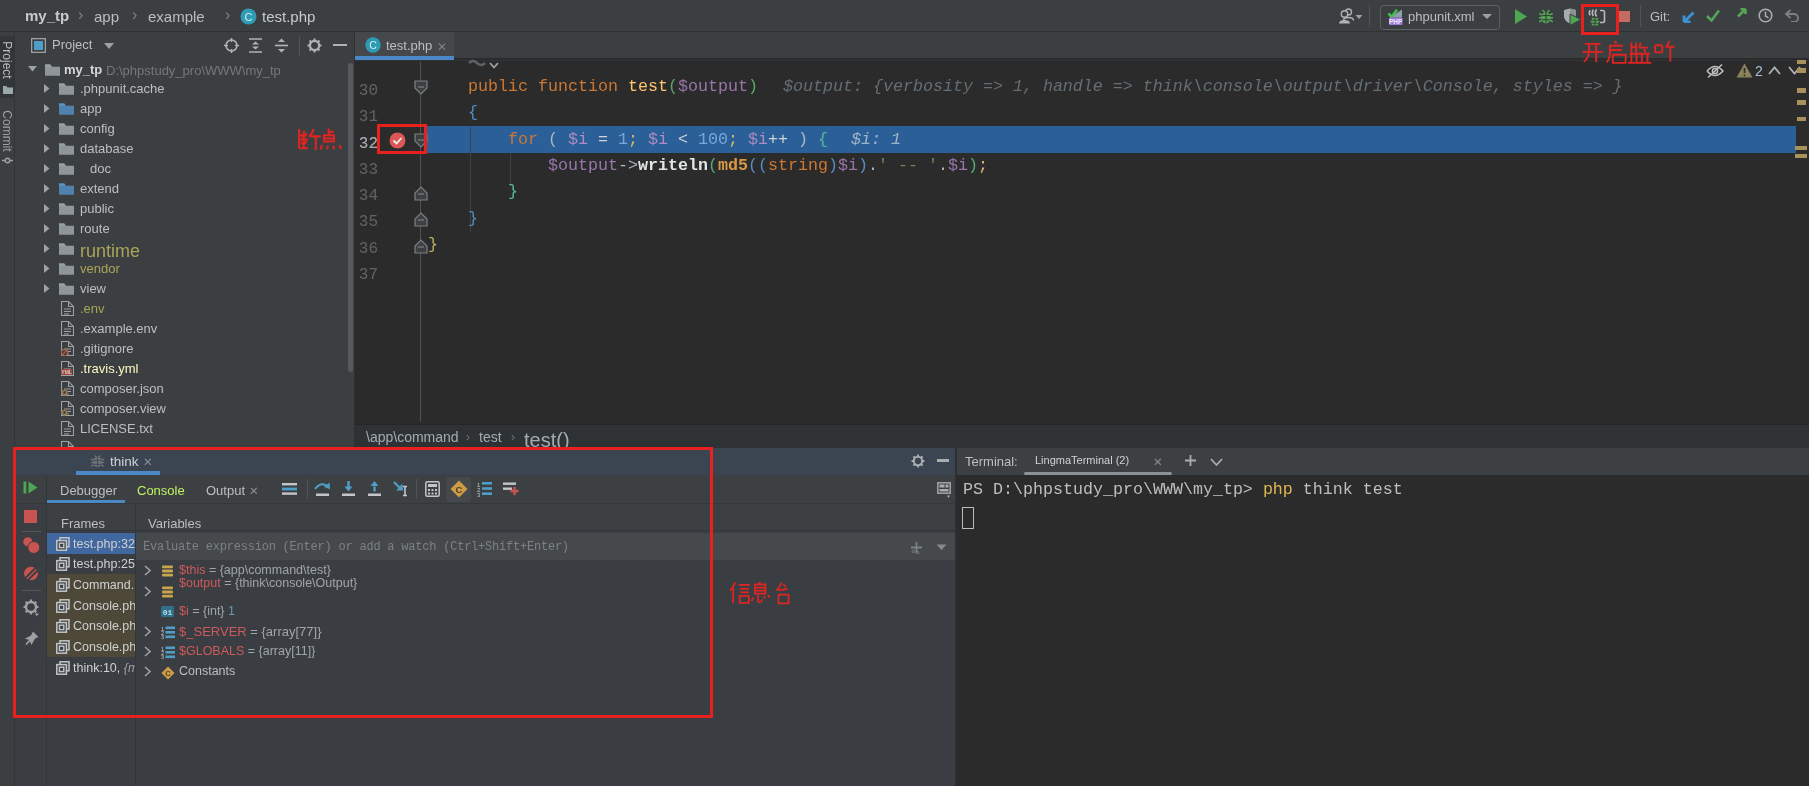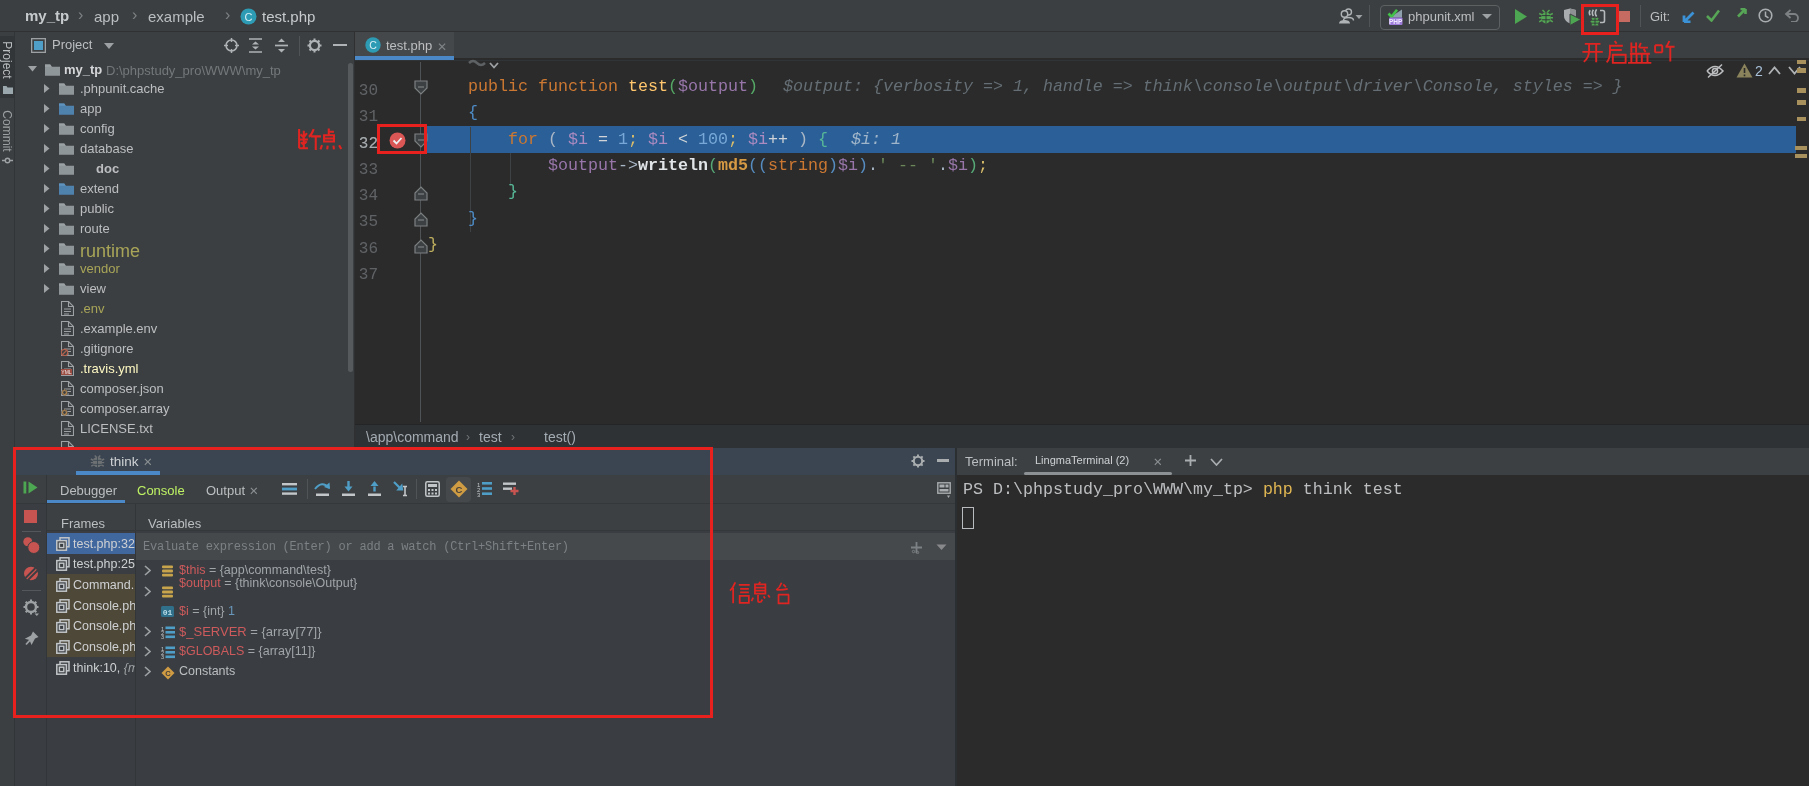--- a/index.html
+++ b/index.html
@@ -253,21 +253,21 @@
         <svg width="6" height="10">
           <path d="M0,0 l5.5,4.5 L0,9 z" fill="#9da1a3"></path>
         </svg>
       </div>
 <div class="abs" style="left:59px;top:162px;">
         <svg width="15" height="13">
           <path d="M0,1.5 h5.2 l1.6,2.2 H15 v9 H0 z" fill="#8f969a"></path>
           <path d="M0,1.5 h5.2 l1.6,2.2 H0 z" fill="#9ba2a6"></path>
         </svg>
       </div>
-<div class="abs" style="left:96px;top:161px;color:#bcbec0;font-size:13px;font-weight:bold;">doc</div>
+<div class="abs" style="left:90px;top:161px;color:#bcbec0;font-size:13px;">doc</div>
 <div class="abs" style="left:44px;top:184px;">
         <svg width="6" height="10">
           <path d="M0,0 l5.5,4.5 L0,9 z" fill="#9da1a3"></path>
         </svg>
       </div>
 <div class="abs" style="left:59px;top:182px;">
         <svg width="15" height="13">
           <path d="M0,1.5 h5.2 l1.6,2.2 H15 v9 H0 z" fill="#4f83ae"></path>
           <path d="M0,1.5 h5.2 l1.6,2.2 H0 z" fill="#5f93be"></path>
         </svg>
@@ -383,21 +383,21 @@
 <div class="abs" style="left:61px;top:401px;">
         <svg width="13" height="15">
           <path d="M0.5,0.5 h7 l5,5 v9 h-12 z" fill="none" stroke="#9da1a3" stroke-width="1.1"></path>
           <path d="M7.5,0.5 v5 h5" fill="none" stroke="#9da1a3" stroke-width="1.1"></path>
           <path d="M3,8 h7 M3,10.5 h7 M3,13 h5" stroke="#9da1a3" stroke-width="1"></path>
           <circle cx="3.5" cy="11.5" r="3" fill="#3c3f41"></circle>
           <circle cx="3.5" cy="11.5" r="2" fill="none" stroke="#ad8452" stroke-width="1.2"></circle>
           <path d="M3.5,8.2 v1 M3.5,13.8 v1 M0.6,11.5 h1 M5.4,11.5 h1 M1.4,9.4 l0.8,0.8 M4.8,12.8 l0.8,0.8 M5.6,9.4 l-0.8,0.8 M1.4,13.6 l0.8,-0.8" stroke="#ad8452" stroke-width="0.9"></path>
         </svg>
       </div>
-<div class="abs" style="left:80px;top:401px;color:#bcbec0;font-size:13px;">composer.array</div>
+<div class="abs" style="left:80px;top:401px;color:#bcbec0;font-size:13px;">composer.view</div>
 <div class="abs" style="left:61px;top:421px;">
         <svg width="13" height="15">
           <path d="M0.5,0.5 h7 l5,5 v9 h-12 z" fill="none" stroke="#9da1a3" stroke-width="1.1"></path>
           <path d="M7.5,0.5 v5 h5" fill="none" stroke="#9da1a3" stroke-width="1.1"></path>
           <path d="M3,8 h7 M3,10.5 h7 M3,13 h5" stroke="#9da1a3" stroke-width="1"></path>
         </svg>
       </div>
 <div class="abs" style="left:80px;top:421px;color:#bcbec0;font-size:13px;">LICENSE.txt</div>
 <div class="abs" style="left:61px;top:441px;">
         <svg width="13" height="15">
@@ -532,21 +532,21 @@
 <div class="abs" style="left:1797px;top:117px;width:9px;height:4px;background:#a8915c;"></div>
 <div class="abs" style="left:1795px;top:146px;width:12px;height:4px;background:#a8915c;"></div>
 <div class="abs" style="left:1795px;top:154px;width:12px;height:4px;background:#a8915c;"></div>
 </div>
 
 <div class="abs" style="left:355px;top:424px;width:1454px;height:24px;background:#2f3234;border-top:1px solid #232527;"></div>
 <div class="abs" style="left:366px;top:429px;color:#a3abb3;font-size:14px;">\app\command</div>
 <div class="abs" style="left:466px;top:430px;color:#6f7476;font-size:12px;">›</div>
 <div class="abs" style="left:479px;top:429px;color:#a3abb3;font-size:14px;">test</div>
 <div class="abs" style="left:511px;top:430px;color:#6f7476;font-size:12px;">›</div>
-<div class="abs" style="left:524px;top:429px;color:#a3abb3;font-size:14px;margin-left:20px;">test()</div>
+<div class="abs" style="left:524px;top:429px;color:#a3abb3;font-size:20px;">test()</div>
 
 <div class="abs" style="left:15px;top:448px;width:940px;height:338px;background:#3a3e42;"></div>
 <div id="debug-panel">
 
 <div class="abs" style="left:15px;top:448px;width:940px;height:27px;background:#3a4551;"></div>
 <div class="abs" style="left:27px;top:454px;color:#bcbec0;font-size:18px;margin-top:26px;">Debug:</div>
 <div class="abs" style="left:90px;top:454px;">
         <svg width="15" height="14">
           <path d="M4.7,1.5 l2,2 M10.3,1.5 l-2,2 M0.8,5 l3,1.5 M14.2,5 l-3,1.5 M1.2,12.2 l3,-1.6 M13.8,12.2 l-3,-1.6 M0.8,8.6 h3 M14.2,8.6 h-3" stroke="#6d7173" stroke-width="1.4"></path>
           <ellipse cx="7.5" cy="8" rx="4.6" ry="5.2" fill="#6d7173"></ellipse>

